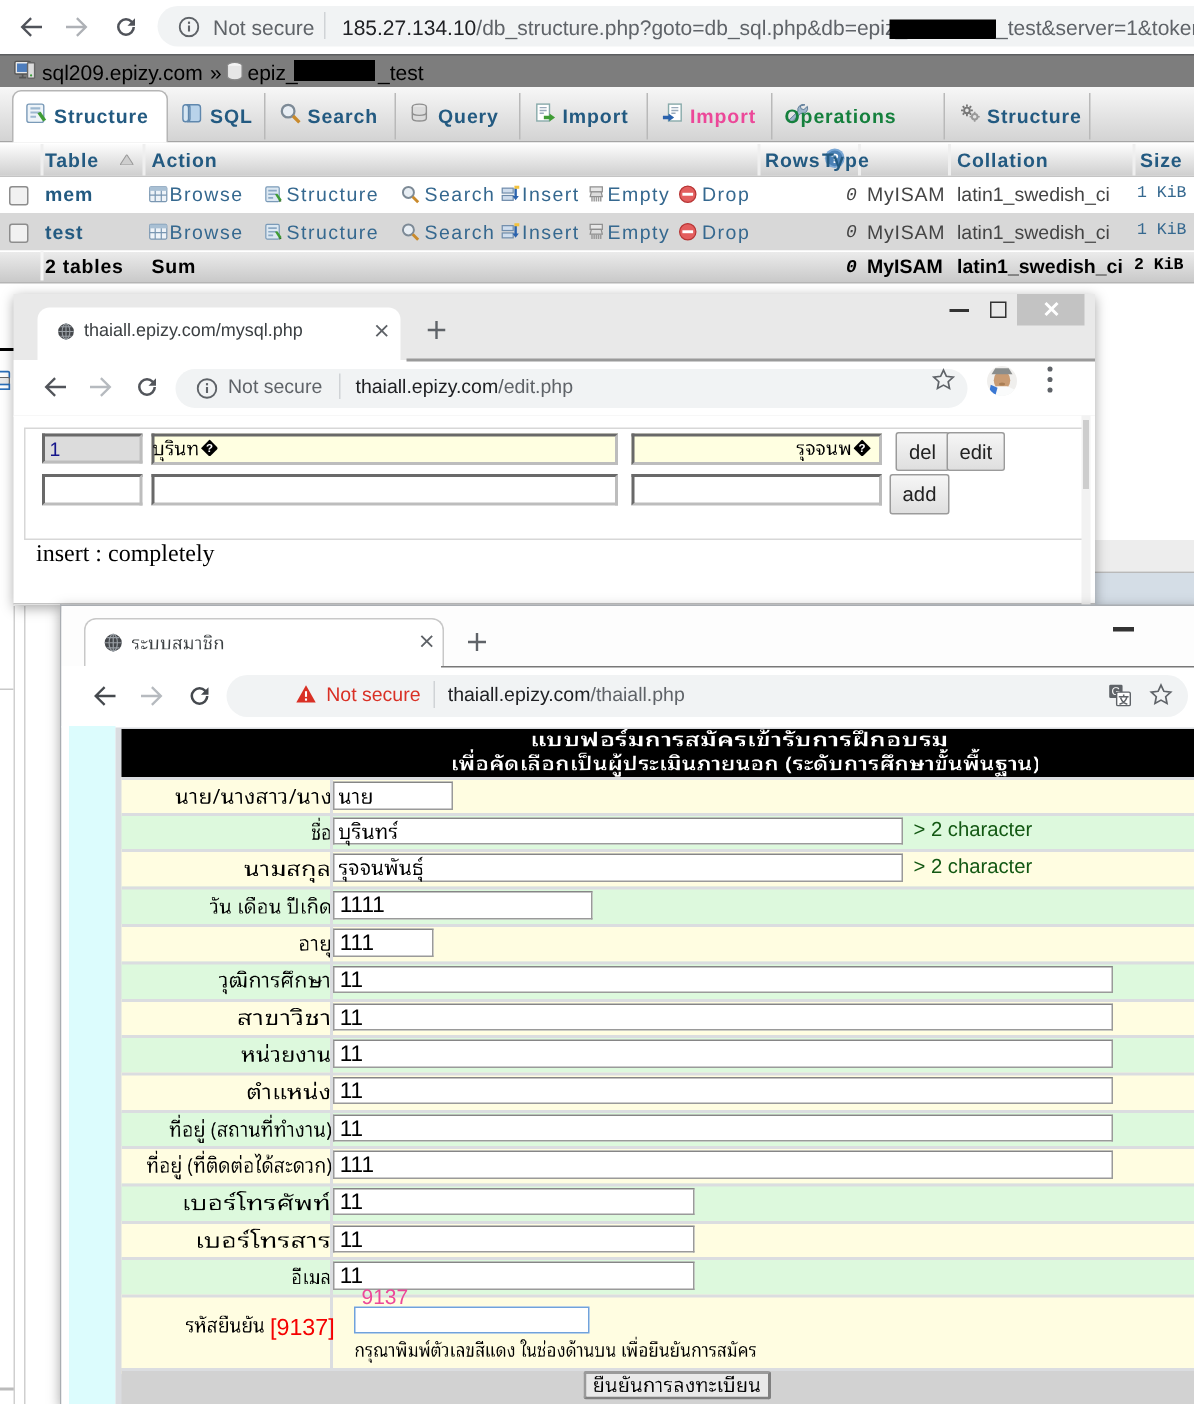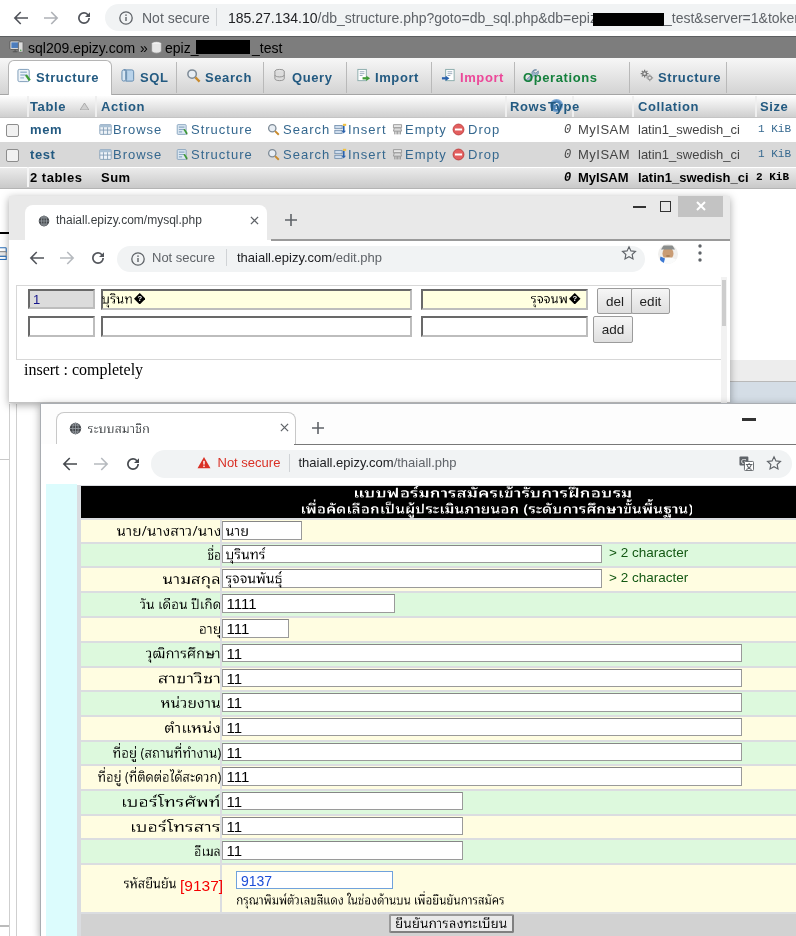--- a/index.html
+++ b/index.html
@@ -485,21 +485,21 @@
 <div style="position:absolute;left:186.0px;top:216.1px;font:15px 'Liberation Sans';color:#000">111</div>
 <div style="position:absolute;left:186.0px;top:240.8px;font:15px 'Liberation Sans';color:#000">11</div>
 <div style="position:absolute;left:186.0px;top:265.5px;font:15px 'Liberation Sans';color:#000">11</div>
 <div style="position:absolute;left:186.0px;top:290.2px;font:15px 'Liberation Sans';color:#000">11</div>
 <div style="position:absolute;left:186.0px;top:314.8px;font:15px 'Liberation Sans';color:#000">11</div>
 <div style="position:absolute;left:186.0px;top:339.5px;font:15px 'Liberation Sans';color:#000">11</div>
 <div style="position:absolute;left:186.0px;top:364.2px;font:15px 'Liberation Sans';color:#000">111</div>
 <div style="position:absolute;left:186.0px;top:388.9px;font:15px 'Liberation Sans';color:#000">11</div>
 <div style="position:absolute;left:186.0px;top:413.6px;font:15px 'Liberation Sans';color:#000">11</div>
 <div style="position:absolute;left:186.0px;top:438.2px;font:15px 'Liberation Sans';color:#000">11</div>
-<div style="position:absolute;left:200.5px;top:469px;font:14px 'Liberation Sans';color:#1d4ed8">9137</div>
+<div style="position:absolute;left:200.5px;top:452px;font:14px 'Liberation Sans';color:#ec4899">9137</div>
 <div style="position:absolute;left:568.5px;top:141.1px;font:13.5px 'Liberation Sans';color:#135813">&gt; 2 character</div>
 <div style="position:absolute;left:568.5px;top:165.8px;font:13.5px 'Liberation Sans';color:#135813">&gt; 2 character</div>
 <svg preserveAspectRatio="none" style="position:absolute;left:196.7px;top:487.2px;width:267.05px;height:17.75px;" viewBox="0 0 1207 71">
         <path fill="#000" fill-rule="evenodd" d="M40 59 40 66 44 66 45 70 49 70 49 64 47 59ZM42 60 44 60 46 63 44 65 41 64ZM1190 26 1186 30 1186 35 1198 37 1200 39 1199 45 1195 47 1194 51 1195 53 1202 54 1204 52 1204 38 1200 35 1190 33 1191 29 1193 28 1206 29 1206 26ZM1199 47 1201 48 1201 52 1199 53 1196 50ZM1122 27 1121 32 1127 36 1126 45 1123 46 1122 52 1124 54 1131 53 1134 49 1142 54 1147 54 1146 26 1143 26 1142 51 1132 46 1131 28 1129 26ZM1127 47 1129 49 1128 52 1124 51 1124 49ZM1125 28 1127 28 1129 31 1127 33 1123 30ZM1070 26 1066 30 1066 35 1078 37 1080 39 1079 45 1075 47 1074 51 1075 53 1082 54 1084 52 1084 38 1080 35 1070 33 1071 29 1073 28 1086 29 1086 26ZM1079 47 1081 48 1081 52 1079 53 1076 50ZM1043 28 1045 31 1050 28 1052 28 1055 31 1056 54 1060 54 1060 34 1058 28 1055 26 1047 26ZM982 26 980 28 981 34 986 36 986 54 990 54 997 49 1000 54 1007 53 1008 49 1005 45 1006 26 1002 26 1002 43 991 50 990 29 989 27ZM1003 47 1006 50 1004 52 1002 52 1000 49ZM983 28 987 29 986 33 982 31ZM953 26 950 30 950 35 955 40 951 43 951 52 953 54 971 54 973 52 973 26 969 27 968 51 955 50 956 42 963 41 963 39 956 38 953 35 959 34 961 32 960 27ZM953 30 955 28 959 30 958 32 954 32ZM918 26 916 28 917 34 922 36 922 54 926 54 933 49 936 54 943 53 944 49 941 45 942 26 938 26 938 43 927 50 926 29 925 27ZM939 47 942 50 940 52 938 52 936 49ZM919 28 923 29 922 33 918 31ZM889 26 886 30 886 35 891 40 887 43 887 52 889 54 907 54 909 52 909 26 905 27 904 51 891 50 892 42 899 41 899 39 892 38 889 35 895 34 897 32 896 27ZM889 30 891 28 895 30 894 32 890 32ZM817 28 818 34 823 36 823 54 829 53 835 34 842 54 847 54 847 26 843 26 842 47 836 29 833 30 828 47 826 27 819 26ZM820 28 824 29 823 33 819 31ZM805 26 805 51 806 53 813 54 815 52 815 48 810 45 809 26ZM811 47 813 49 810 53 808 49ZM757 26 755 28 756 34 761 36 761 54 765 54 772 49 775 54 782 53 783 49 780 45 781 26 777 26 777 43 766 50 765 29 764 27ZM778 47 781 50 779 52 777 52 775 49ZM758 28 762 29 761 33 757 31ZM724 26 722 28 722 33 728 36 728 50 724 52 724 54 746 54 748 52 748 26 744 26 743 51 731 50 731 28 729 26ZM725 28 729 29 729 31 726 33 724 31ZM691 26 689 28 690 34 695 36 695 54 699 54 706 49 709 54 716 53 717 49 714 45 715 26 711 26 711 43 700 50 699 29 698 27ZM712 47 715 50 713 52 711 52 709 49ZM692 28 696 29 695 33 691 31ZM666 28 668 31 673 28 675 28 678 31 679 54 683 54 683 34 681 28 678 26 670 26ZM626 26 621 26 619 28 620 34 625 36 625 49 623 51 618 50 612 34 609 34 615 54 625 54 629 49 629 29ZM622 28 626 29 625 33 621 31ZM551 26 549 28 549 32 555 36 552 41 552 51 550 52 550 54 570 53 571 39 567 35 570 33 572 27 568 26 568 29 563 36 567 39 567 49 565 51 556 50 556 41 559 34 559 28 557 26ZM553 28 556 29 555 33 553 33 551 30ZM518 26 516 28 517 34 522 36 522 54 526 54 533 49 536 54 543 53 544 49 541 45 542 26 538 26 538 43 527 50 526 29 525 27ZM539 47 542 50 540 52 538 52 536 49ZM519 28 523 29 522 33 518 31ZM475 26 470 26 468 28 469 34 474 36 474 49 472 51 467 50 461 34 458 34 464 54 474 54 478 49 478 29ZM471 28 475 29 474 33 470 31ZM410 26 410 51 411 53 418 54 420 52 420 48 415 45 414 26ZM415 47 417 48 417 52 415 53 413 51ZM395 26 395 51 396 53 403 54 405 52 405 48 400 45 399 26ZM401 47 403 49 400 53 398 49ZM336 26 334 28 334 32 340 36 337 41 337 51 335 52 335 54 353 54 355 52 355 26 351 26 350 51 341 50 341 41 344 34 344 28 342 26ZM338 28 341 29 340 33 338 33 336 30ZM289 26 289 51 290 53 297 54 299 52 299 48 294 45 293 26ZM295 47 297 49 294 53 292 49ZM233 27 229 35 229 43 232 53 238 54 246 43 246 37 244 35 240 35 238 37 238 41 242 44 236 51 233 44 234 32 238 29 243 32 248 29 251 32 251 54 255 54 255 32 253 28 250 26 246 26 242 29 238 26ZM241 37 244 38 244 40 241 42 239 39ZM192 28 193 34 198 36 198 54 204 53 210 34 217 54 222 54 222 26 218 26 217 47 211 29 208 30 203 47 201 27 194 26ZM195 28 199 29 198 33 194 31ZM161 27 160 32 166 36 165 45 162 46 161 52 163 54 170 53 173 49 181 54 186 54 185 26 182 26 181 51 171 46 170 28 168 26ZM166 47 168 49 167 52 163 51 163 49ZM164 28 166 28 168 31 166 33 162 30ZM122 28 123 34 128 36 128 54 134 53 140 34 147 54 152 54 152 26 148 26 147 47 141 29 138 30 133 47 131 27 124 26ZM125 28 129 29 128 33 124 31ZM99 28 101 31 106 28 108 28 111 31 112 54 116 54 116 34 114 28 111 26 103 26ZM34 26 30 30 30 35 42 37 44 39 43 45 39 47 38 51 39 53 46 54 48 52 48 38 44 35 34 33 35 29 37 28 50 29 50 26ZM43 47 45 48 45 52 43 53 40 50ZM1160 27 1155 34 1157 54 1160 54 1162 44 1164 43 1166 45 1170 45 1173 42 1173 39 1170 36 1166 36 1162 39 1160 43 1159 33 1166 28 1172 29 1175 32 1176 54 1180 54 1180 35 1178 30 1175 27 1168 25ZM1167 38 1170 39 1169 43 1167 43 1165 40ZM1019 27 1015 32 1015 36 1021 38 1016 43 1016 54 1020 54 1020 43 1023 39 1025 39 1025 36 1019 34 1019 32 1025 28 1029 28 1034 32 1035 54 1039 54 1039 34 1037 29 1033 26 1027 25ZM856 28 856 30 868 28 874 32 873 51 861 50 862 44 864 44 867 41 867 37 865 35 858 36 857 38 858 53 876 54 878 52 878 32 876 28 867 25ZM861 37 863 37 865 40 863 42 859 39ZM640 28 636 36 636 43 639 53 645 54 653 43 653 37 651 35 647 35 645 37 645 41 649 44 643 51 640 44 641 33 645 29 651 28 654 29 658 34 658 54 662 54 662 34 660 29 650 25ZM648 37 651 38 651 40 648 42 646 39ZM579 28 579 30 591 28 597 32 596 51 584 50 585 44 587 44 590 41 590 37 588 35 581 36 580 38 581 53 599 54 601 52 601 32 599 28 590 25ZM584 37 586 37 588 40 586 42 582 39ZM429 28 425 36 425 43 428 53 434 54 442 43 442 37 440 35 436 35 434 37 434 41 438 44 432 51 429 44 430 33 434 29 440 28 443 29 447 34 447 54 451 54 451 34 449 29 439 25ZM437 37 440 38 440 40 437 42 435 39ZM306 27 305 30 312 28 319 29 323 35 321 40 314 35 308 36 306 38 306 53 313 54 315 52 315 48 310 45 309 41 312 38 315 38 321 43 323 54 327 54 327 36 325 29 321 26 316 25ZM310 47 312 48 312 52 310 53 308 51ZM260 27 260 31 266 28 270 28 274 31 274 45 269 48 269 52 271 54 278 53 279 33 277 28 269 25ZM274 47 276 51 273 53 271 49ZM58 29 56 33 57 36 63 38 58 42 58 52 60 54 67 53 68 48 63 45 62 42 66 39 66 36 60 33 66 28 72 29 76 34 76 54 80 54 85 49 88 54 94 54 96 52 96 48 93 44 94 26 90 26 90 43 87 46 80 48 80 34 76 27 67 25ZM92 47 94 49 93 52 89 51 89 49ZM63 47 66 50 63 53 60 50ZM4 27 0 32 0 36 6 38 1 43 1 54 5 54 5 43 8 39 10 39 10 36 4 34 4 32 10 28 14 28 19 32 20 54 24 54 24 34 22 29 18 26 12 25ZM1117 24 1113 25 1110 28 1102 25 1093 27 1092 30 1099 28 1106 29 1110 35 1108 40 1101 35 1095 36 1093 38 1093 53 1100 54 1102 52 1102 48 1097 45 1096 41 1099 38 1102 38 1108 43 1110 54 1114 54 1114 37 1112 31 1115 29ZM1097 47 1099 48 1099 52 1097 53 1095 51ZM389 24 385 25 382 28 374 25 365 27 364 30 371 28 378 29 382 35 380 40 373 35 367 36 365 38 365 53 372 54 374 52 374 48 369 45 368 41 371 38 374 38 380 43 382 54 386 54 386 37 384 31 387 29ZM369 47 371 48 371 52 369 53 367 51ZM1132 15 1133 19 1136 21 1146 20 1151 17 1151 13 1147 17 1142 19 1141 14 1139 12 1135 12ZM1136 14 1139 15 1139 17 1136 19 1134 16ZM959 15 960 19 963 21 973 20 978 17 978 13 974 17 969 19 968 14 966 12 962 12ZM963 14 966 15 966 17 963 19 961 16ZM887 20 910 20 909 12 907 12 906 17 904 15 904 12 902 12 901 14 897 12 891 13 888 16ZM891 17 894 14 898 14 905 18ZM825 20 848 20 847 12 845 12 844 17 842 15 842 12 840 12 839 14 835 12 829 13 826 16ZM829 17 832 14 836 14 843 18ZM362 20 385 20 384 12 381 12 380 16 373 12 366 13 363 16ZM366 17 372 14 380 18ZM240 15 241 19 244 21 254 20 259 17 259 13 255 17 250 19 249 14 247 12 243 12ZM244 14 247 15 247 17 244 19 242 16ZM130 20 152 21 152 17 147 13 139 12 134 14ZM134 18 140 14 146 15 149 18ZM568 10 568 21 571 21 572 13 571 10ZM645 20 657 20 661 17 663 10 660 10 656 18 652 18 654 16 654 11 652 9 646 10 645 14 650 18ZM650 10 652 12 651 15 647 14 647 12ZM224 9 220 9 212 16 212 19 214 21 219 21 221 19 221 16 219 14ZM216 15 219 16 219 18 216 20 214 17ZM502 7 499 9 497 13 498 19 506 19 507 15 501 11 507 10 511 13 511 19 505 24 504 51 505 53 512 54 514 52 514 48 509 45 508 27 513 22 515 18 515 13 509 7ZM509 47 511 48 511 52 509 53 507 51ZM501 14 503 14 505 17 503 19 499 16ZM844 0 844 8 847 8 847 0Z"></path>
       </svg>
 <div style="position:absolute;left:40.5px;top:507.9px;width:719.5px;height:26px;background:#d2d2d2;border-top:2px solid #dbdde0"></div>
 <div style="position:absolute;left:348.5px;top:509.5px;width:121px;height:15.5px;background:#e9e9e9;border:2px solid #808080;border-top-color:#9a9a9a;border-left-color:#9a9a9a;border-radius:2px"></div>
 <svg preserveAspectRatio="none" style="position:absolute;left:355.6px;top:512.8px;width:110.75px;height:11.25px;" viewBox="0 0 443 45">
         <path fill="#000" fill-rule="evenodd" d="M307 37 307 39 310 42 315 43 323 40 325 38 325 34 318 40 316 34 310 33ZM310 36 313 35 315 37 314 40 311 40 309 38ZM307 20 309 25 318 26 324 23 325 18 317 22 317 19 312 16ZM311 19 315 20 313 24 309 21ZM415 15 413 17 414 23 419 25 419 44 424 44 428 40 432 40 434 44 441 43 442 38 439 35 440 15 436 15 436 32 432 36 423 39 423 17 421 15ZM436 37 440 40 438 42 434 41ZM417 17 419 17 421 20 419 22 417 22 415 19ZM385 15 382 19 383 26 387 29 383 33 384 43 404 44 406 42 406 15 402 15 401 41 387 40 387 33 389 31 396 31 396 28 390 28 385 24 392 23 393 17 391 15ZM387 17 391 18 389 22 386 21ZM348 15 346 17 346 22 352 25 352 40 349 42 349 44 371 44 373 42 373 15 369 15 368 41 356 40 356 18 355 16ZM349 17 353 18 352 22 348 20ZM332 15 333 42 335 44 342 43 343 38 337 34 337 15ZM337 37 340 38 339 42 335 41ZM274 15 272 17 273 23 278 25 278 44 282 44 283 29 286 22 290 18 295 18 297 22 297 44 301 44 300 18 297 15 289 15 285 19 283 24 282 17 280 15ZM276 17 278 17 280 20 278 22 276 22 274 19ZM263 15 258 15 255 18 255 21 258 24 262 25 262 37 260 41 254 40 249 23 245 23 252 44 262 44 266 39 266 18ZM259 17 263 18 261 22 258 21ZM100 15 98 17 99 23 104 25 104 44 109 44 113 40 117 40 119 44 126 43 127 38 124 35 125 15 121 15 121 32 117 36 108 39 108 17 106 15ZM121 37 125 40 123 42 119 41ZM102 17 104 17 106 20 104 22 102 22 100 19ZM70 15 67 19 68 26 72 29 68 33 69 43 89 44 91 42 91 15 87 15 86 41 72 40 72 33 74 31 81 31 81 28 75 28 70 24 77 23 78 17 76 15ZM72 17 76 18 74 22 71 21ZM33 15 31 17 32 23 37 25 37 44 42 44 46 40 50 40 52 44 59 43 60 38 57 35 58 15 54 15 54 32 50 36 41 39 41 17 39 15ZM54 37 58 40 56 42 52 41ZM35 17 37 17 39 20 37 22 35 22 33 19ZM3 15 0 19 1 26 5 29 1 33 2 43 22 44 24 42 24 15 20 15 19 41 5 40 5 33 7 31 14 31 14 28 8 28 3 24 10 23 11 17 9 15ZM5 17 9 18 7 22 4 21ZM216 16 215 19 227 17 233 21 232 29 227 25 219 25 216 28 216 43 225 43 226 39 223 35 219 34 220 29 227 28 233 35 233 44 237 44 236 18 228 14ZM221 37 223 39 222 42 218 41 218 39ZM189 16 187 19 187 25 198 26 202 29 201 35 197 36 196 42 198 44 205 43 205 26 191 22 191 20 195 17 208 18 208 15 203 16 196 14ZM200 37 203 38 202 42 198 41ZM163 17 165 20 170 17 176 20 176 44 180 44 179 18 176 15 172 14ZM138 16 134 21 134 25 140 27 137 29 135 33 135 44 140 44 140 31 145 26 141 24 139 20 144 17 151 18 154 21 155 44 159 44 159 23 157 18 149 14ZM373 0 369 1 368 4 363 1 355 1 351 5 351 10 373 10ZM354 6 357 3 363 3 367 5 367 8ZM76 5 79 9 85 10 94 7 96 5 96 1 89 7 86 6 86 3 83 0 78 1ZM82 2 84 4 83 7 79 6 79 4ZM24 0 22 0 21 6 19 4 19 0 15 2 6 1 2 5 2 10 24 10ZM5 7 8 3 14 3 20 7Z"></path>
       </svg>

